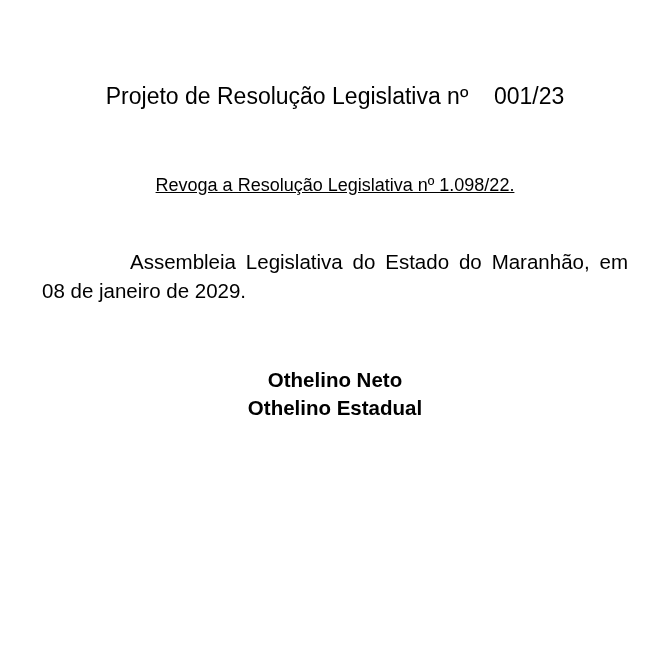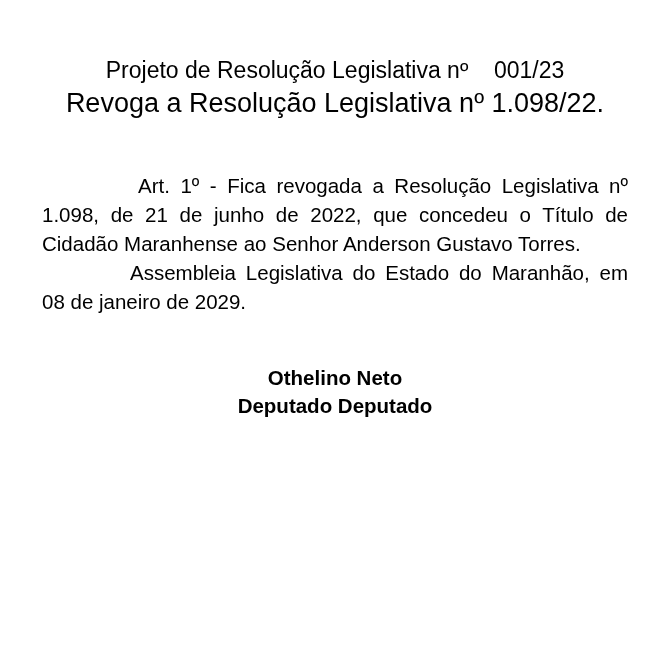--- a/index.html
+++ b/index.html
@@ -18,27 +18,29 @@
     position: relative;
     width: 670px;
     height: 670px;
     box-sizing: border-box;
     padding: 0 42px;
   }
   .doc-title {
     text-align: center;
     font-size: 23px;
     line-height: 1.3;
-    margin-top: 56px;
+    margin-top: 82px;
     white-space: pre;
   }
   .ementa {
     text-align: center;
-    font-size: 27px;
+    font-size: 18px;
     line-height: 1.3;
+    margin-top: 62px;
+    text-decoration: underline;
   }
   .body-block {
     margin-top: 50px;
   }
   .para {
     font-size: 20.5px;
     line-height: 1.42;
     text-align: justify;
     text-justify: inter-word;
     margin: 0;
@@ -46,21 +48,21 @@
   .para.indent {
     text-indent: 96px;
   }
   .para.indent-small {
     text-indent: 74px;
   }
   .para.indent-mid {
     text-indent: 88px;
   }
   .signature {
-    margin-top: 47px;
+    margin-top: 60px;
     text-align: center;
     font-weight: bold;
     font-size: 20.5px;
     line-height: 1.38;
   }
   .sig-name, .sig-role {
     display: block;
   }
 </style>
 </head>
@@ -68,22 +70,21 @@
 
 <div class="page">
 
   <div class="doc-title">Projeto de Resolução Legislativa nº    001/23</div>
 
   <div class="ementa">
     <span>Revoga a Resolução Legislativa nº 1.098/22.</span>
   </div>
 
   <div class="body-block">
-    <p class="para indent">Art. 1º - Fica revogada a Resolução Legislativa nº 1.098, de 21 de junho de 2022, que concedeu o Título de Cidadão Maranhense ao Senhor Anderson Gustavo Torres.</p>
     <p class="para indent-mid">Assembleia Legislativa do Estado do Maranhão, em 08 de janeiro de 2029.</p>
   </div>
 
   <div class="signature">
     <span class="sig-name">Othelino Neto</span>
-    <span class="sig-role">Deputado Deputado</span>
+    <span class="sig-role">Othelino Estadual</span>
   </div>
 
 </div>
 
 </body></html>

